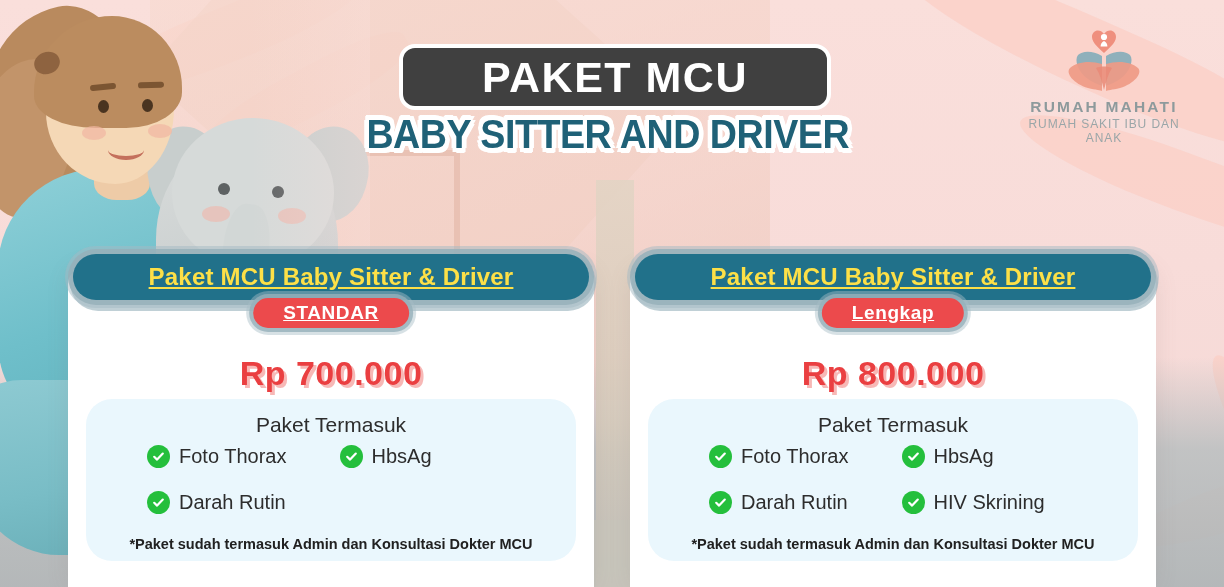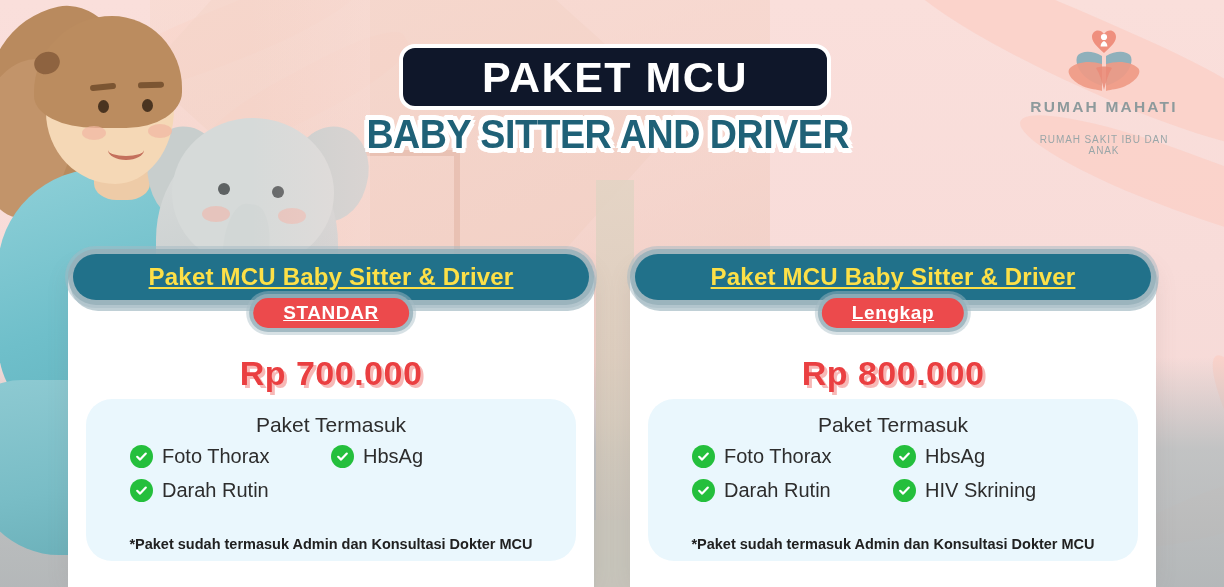--- a/index.html
+++ b/index.html
@@ -234,21 +234,21 @@
   .illus-fade {
     position: absolute; left: 250px; top: 0; width: 120px; height: 587px;
     background: linear-gradient(90deg, rgba(250,223,219,0) 0%, rgba(250,223,219,.35) 100%);
   }
 
   
   .title-red {
     position: absolute;
     left: 399px; top: 44px;
     width: 432px; height: 66px;
-    background: #0f172a;
+    background: #404040;
     border: 4px solid #ffffff;
     border-radius: 16px;
     box-sizing: border-box;
     display: flex; align-items: center; justify-content: center;
   }
   .title-red span {
     color: #ffffff;
     font-size: 43px;
     font-weight: bold;
     letter-spacing: 1.5px;
@@ -300,24 +300,24 @@
   }
   .logo svg { display: block; margin: 0 auto; }
   .logo-name {
     margin-top: 2px;
     font-size: 15.5px;
     font-weight: bold;
     letter-spacing: 2.2px;
     color: #8d9a9c;
   }
   .logo-sub {
-    font-size: 10px;
+    font-size: 12px;
     letter-spacing: .9px;
     color: #9aa6a8;
-    margin-top: 18px;
+    margin-top: 1px;
   }
 
   
   .card {
     position: absolute;
     top: 268px;
     width: 526px;
     height: 319px;
     background: #ffffff;
     border-radius: 16px 16px 0 0;
@@ -390,22 +390,23 @@
   }
   .incl-title {
     text-align: center;
     color: #2d2d2d;
     font-size: 21px;
     line-height: 28px;
   }
   .feat-grid {
     display: grid;
     grid-template-columns: 1fr 1fr;
-    row-gap: 8px;
+    row-gap: 20px;
     padding: 4px 44px 0 44px;
+    margin-left: 17px;
   }
   .feat {
     display: flex;
     align-items: center;
     gap: 9px;
   }
   .tick {
     flex: 0 0 auto;
     width: 23px; height: 23px;
     border-radius: 50%;

